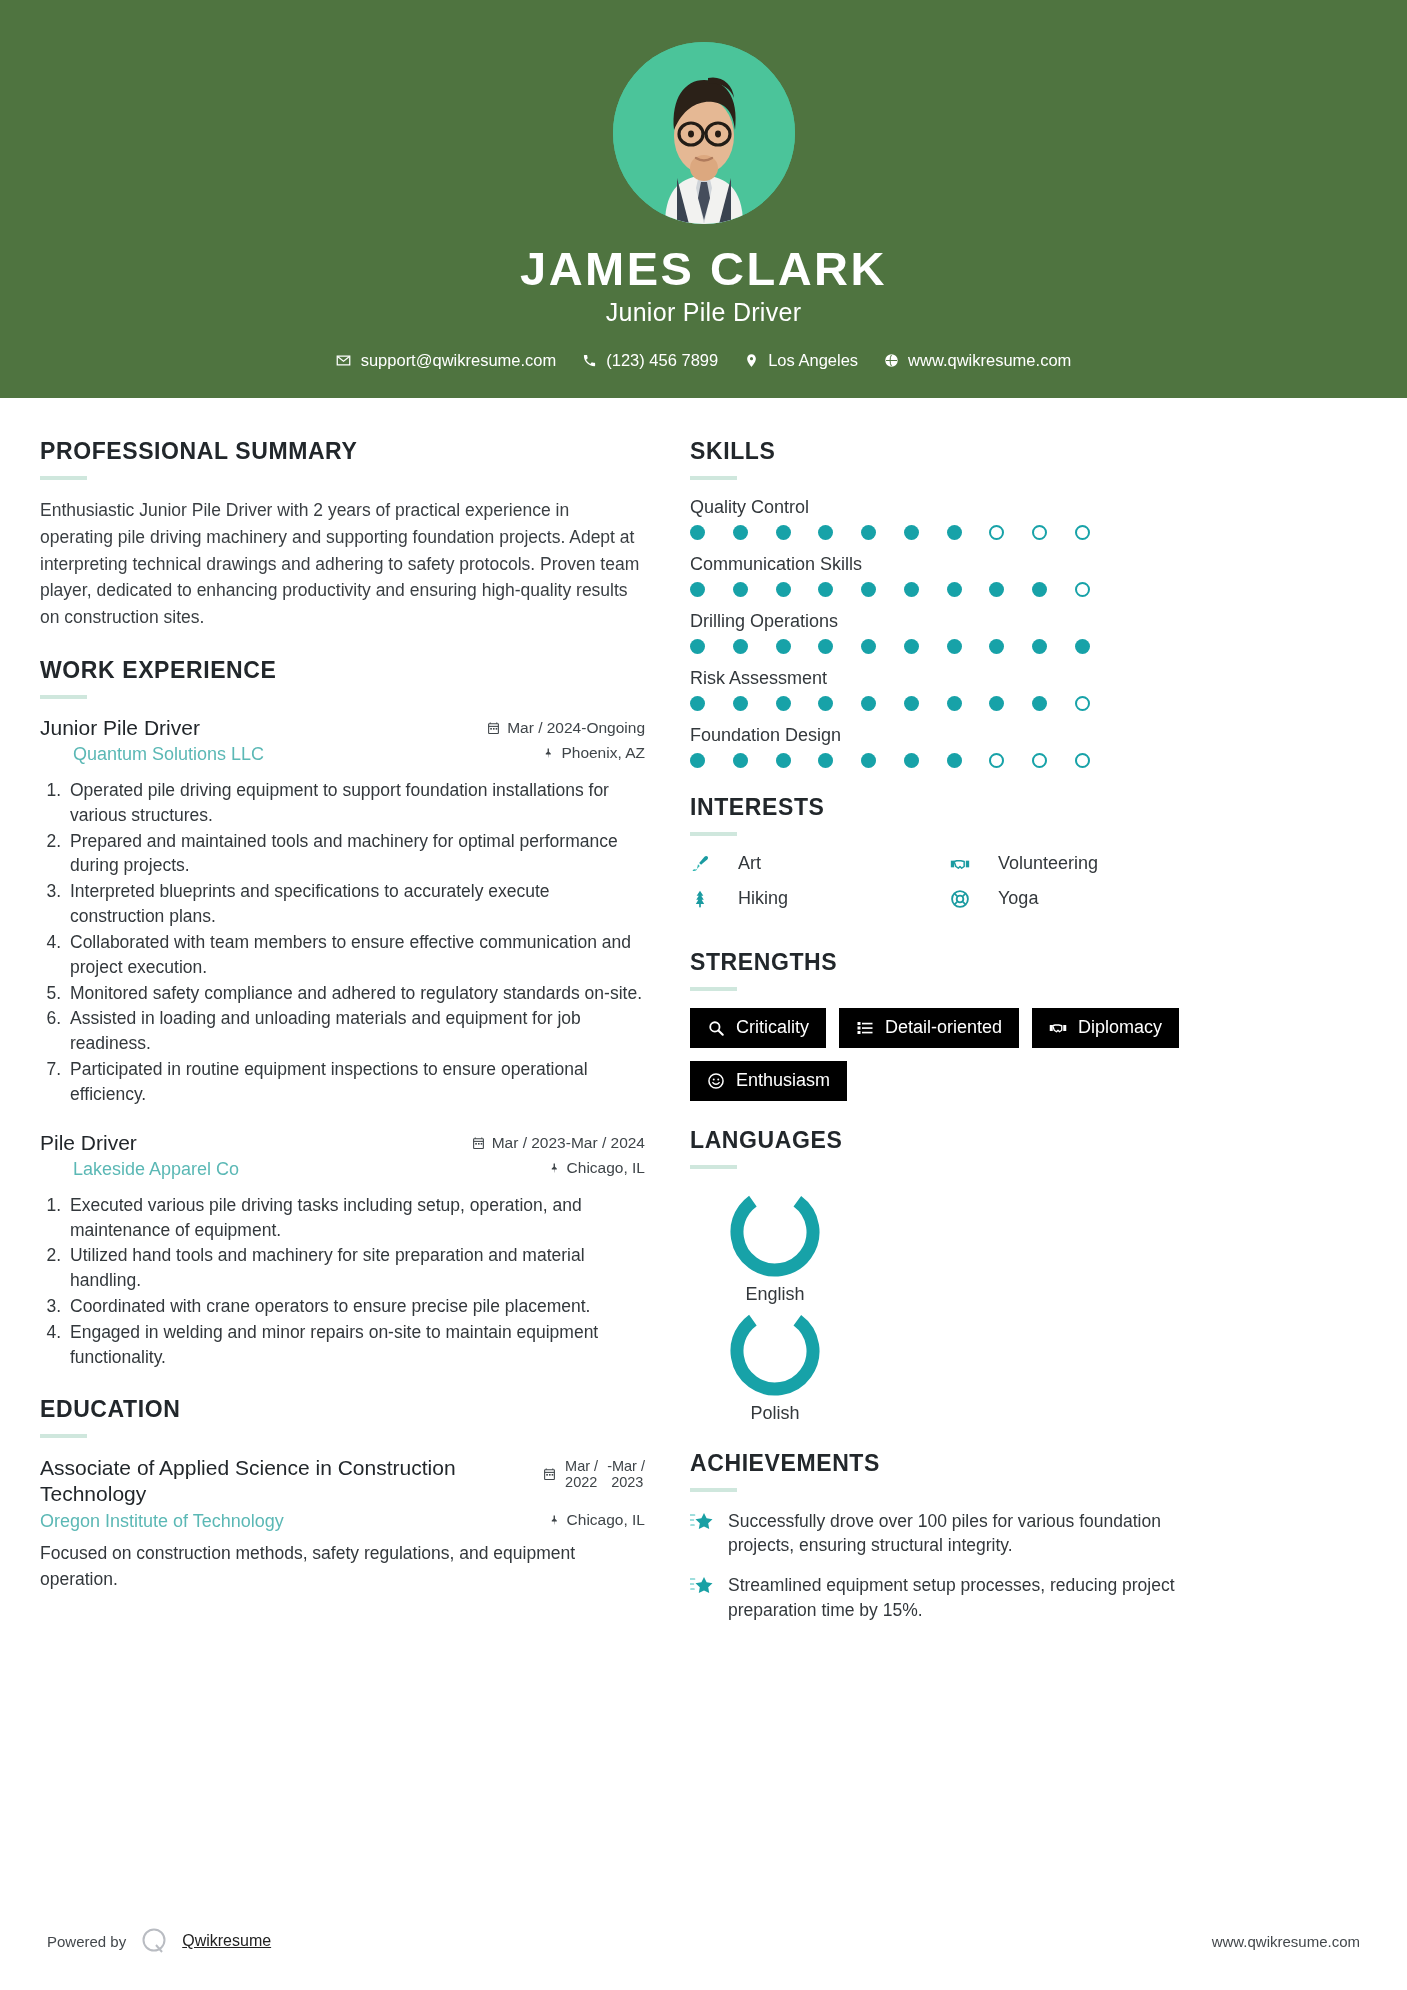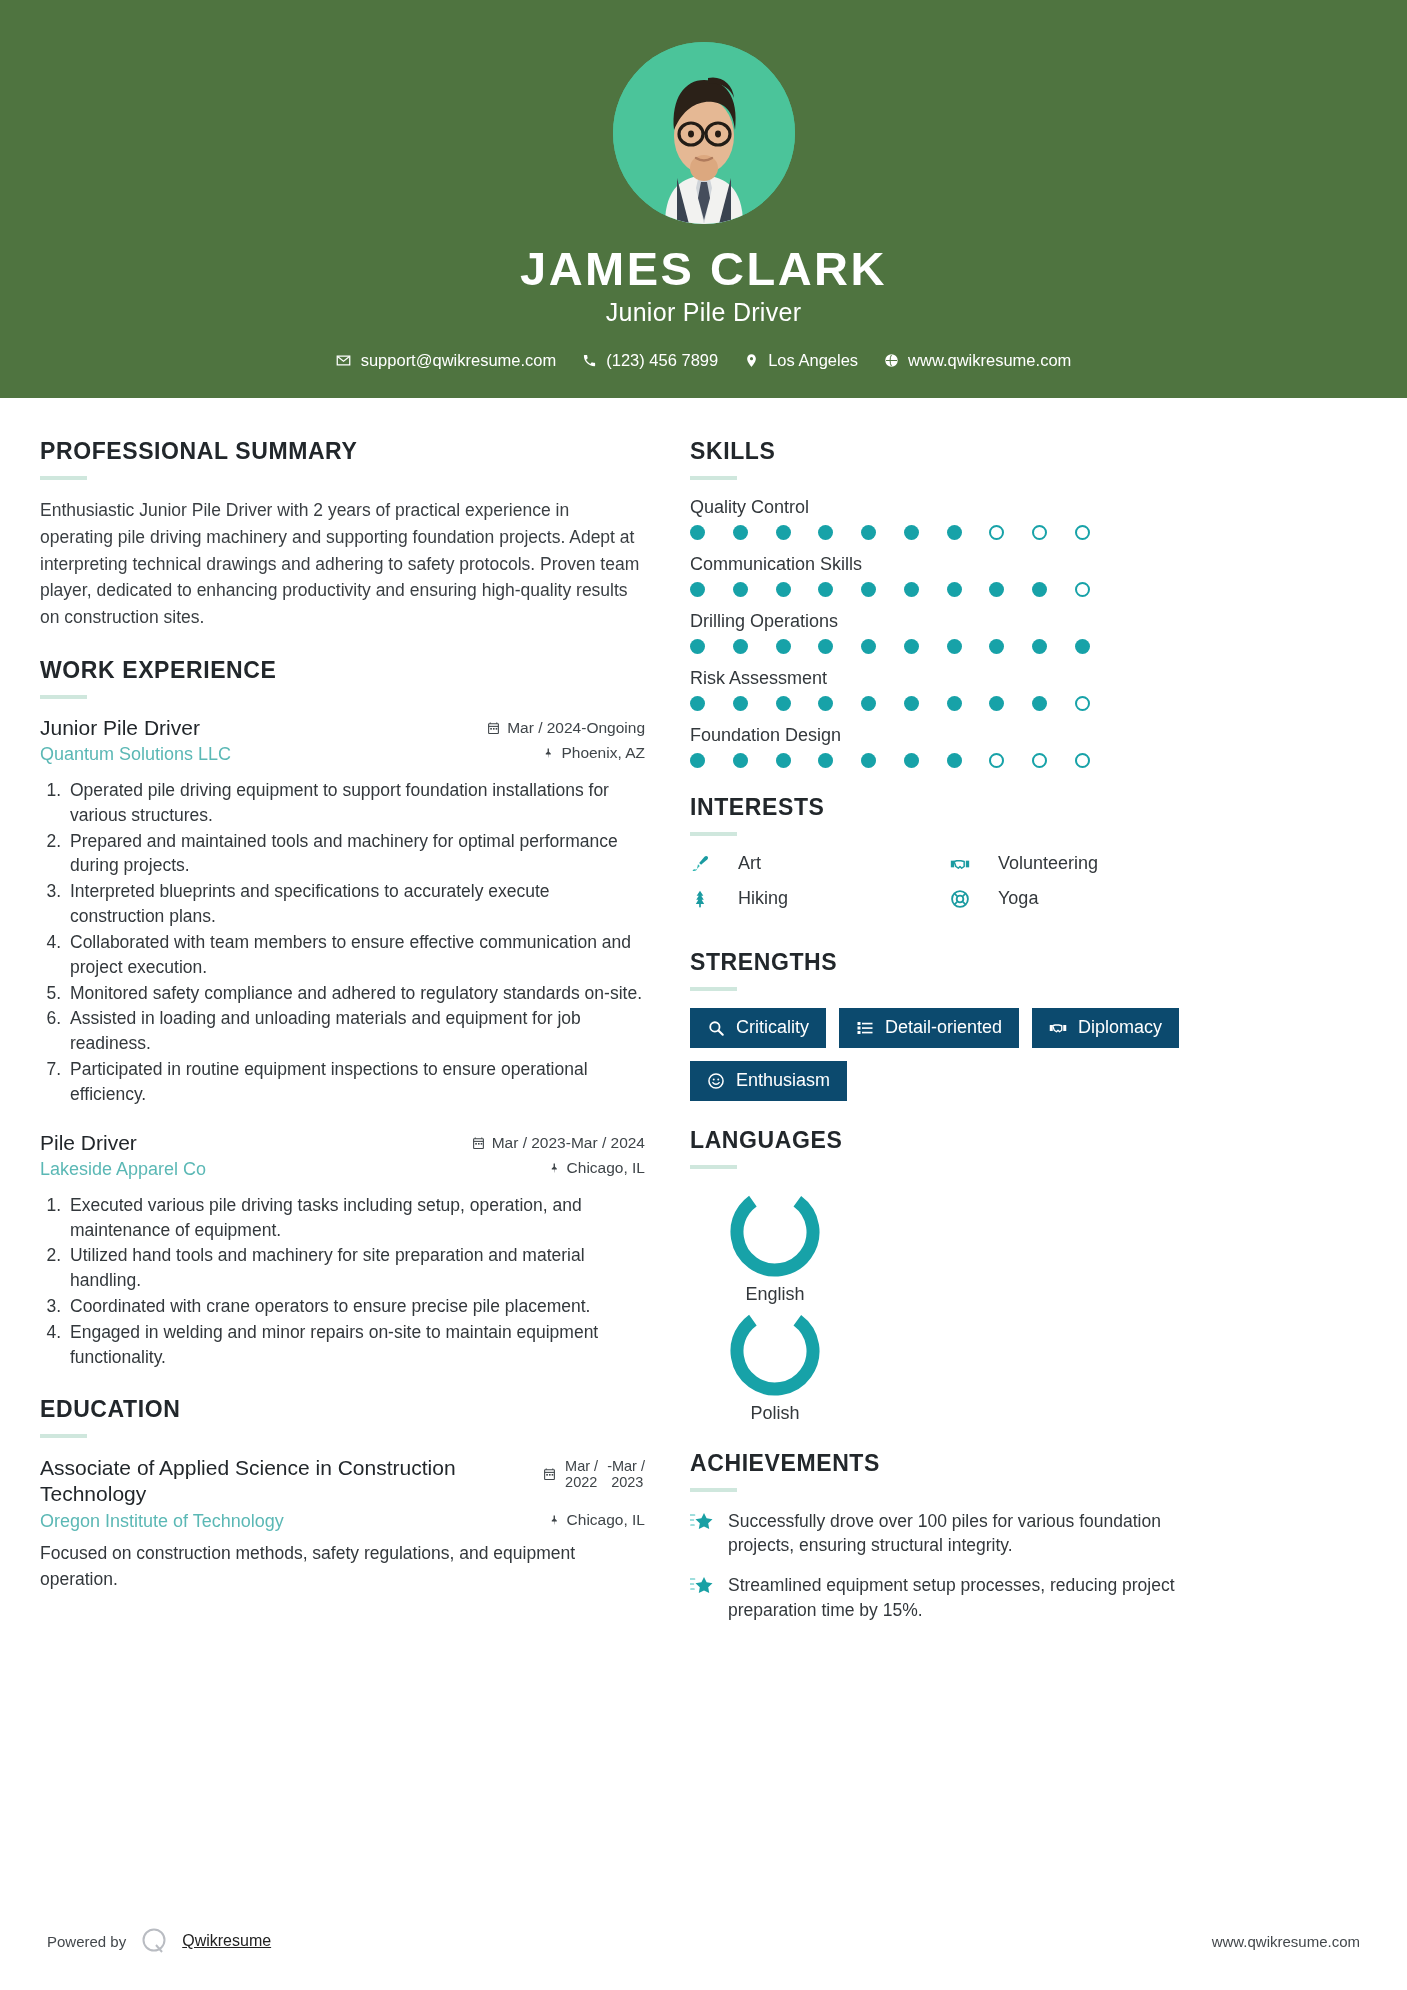--- a/index.html
+++ b/index.html
@@ -97,21 +97,21 @@
     line-height: 1.53;
     color: #3a3f43;
   }
 
   
   .job { margin-bottom: 24px; }
   .job-head { display: flex; justify-content: space-between; align-items: baseline; }
   .job-title { font-size: 21px; font-weight: 500; color: #22272b; }
   .job-meta { font-size: 15.5px; color: #3f4549; display: flex; align-items: center; gap: 7px; white-space: nowrap; }
   .job-meta .ico svg { width: 13px; height: 14px; fill: #3f4549; display:block;}
-  .job-sub { display: flex; justify-content: space-between; align-items: baseline; margin-top: 4px; }
+  .job-sub { display: flex; justify-content: space-between; align-items: baseline; margin-top: 4px; margin-left: 33px; }
   .job-company { font-size: 18px; color: #5bb8b5; }
   .job-loc { font-size: 15.5px; color: #3f4549; display: flex; align-items: center; gap: 7px; white-space: nowrap; }
   .job-loc .ico svg { width: 11px; height: 14px; fill: #3f4549; display:block;}
   ol.bullets { margin: 13px 0 0 26px; }
   ol.bullets li {
     font-size: 17.5px;
     line-height: 1.42;
     color: #33383c;
     margin-bottom: 1px;
     padding-left: 4px;
@@ -136,21 +136,21 @@
   .dot.off { border: 2.4px solid #17a2a8; background: transparent; }
 
   
   .interests { display: flex; flex-wrap: wrap; }
   .interest { width: 50%; display: flex; align-items: center; gap: 28px; margin-bottom: 14px; font-size: 18px; color: #33383c; }
   .interest .ico svg { width: 20px; height: 20px; display: block; }
 
   
   .strengths { display: flex; flex-wrap: wrap; gap: 13px; }
   .strength {
-    background: #0c4a6e;
+    background: #000000;
     color: #ffffff;
     font-size: 18px;
     padding: 10px 17px;
     display: inline-flex;
     align-items: center;
     gap: 11px;
     line-height: 1.1;
   }
   .strength .ico svg { width: 18px; height: 18px; fill: #fff; display: block; }
 

